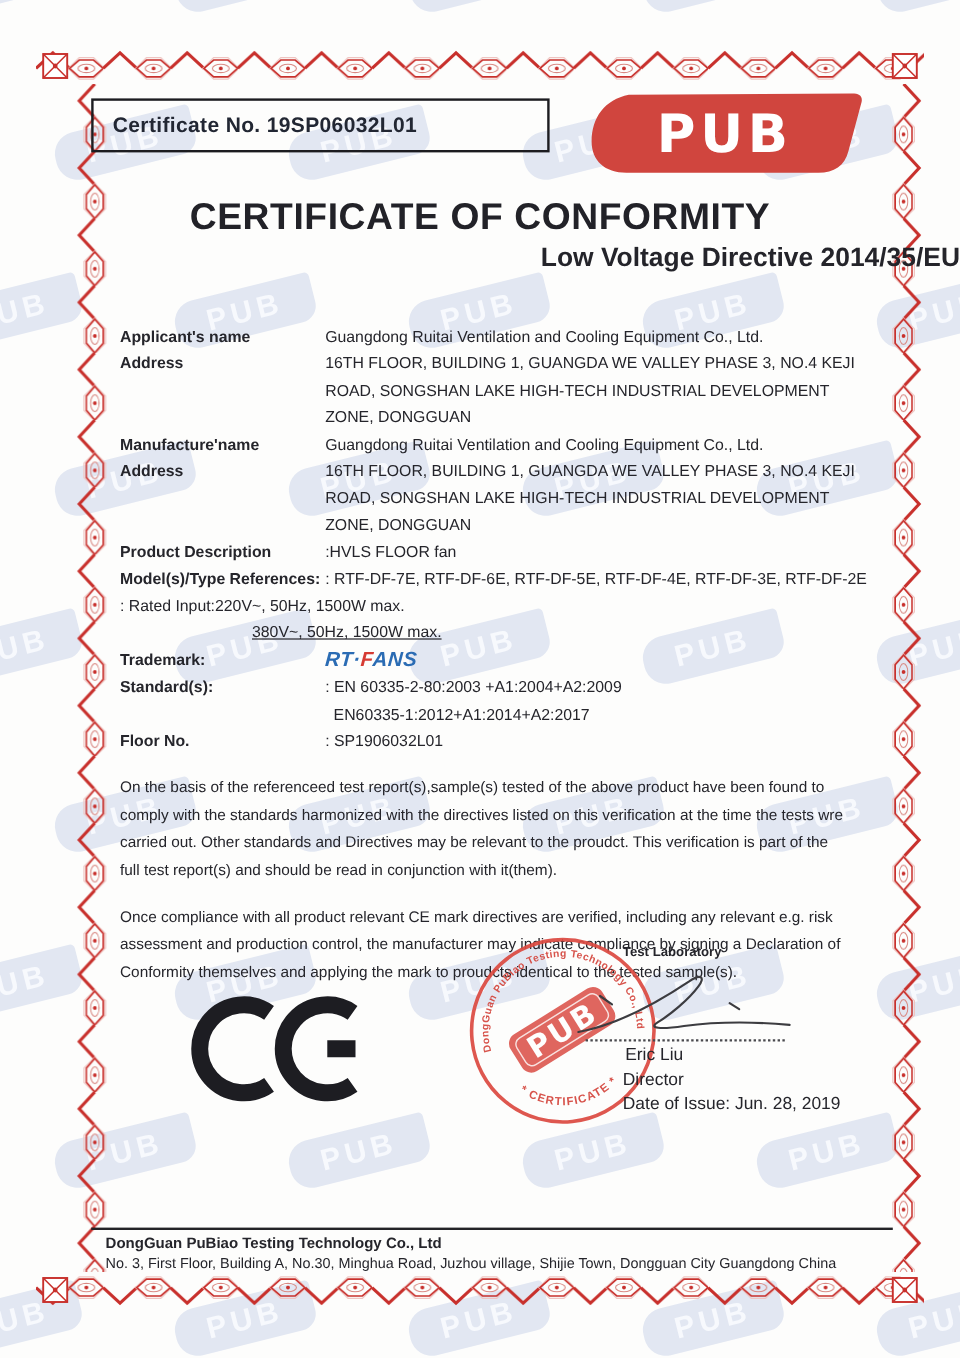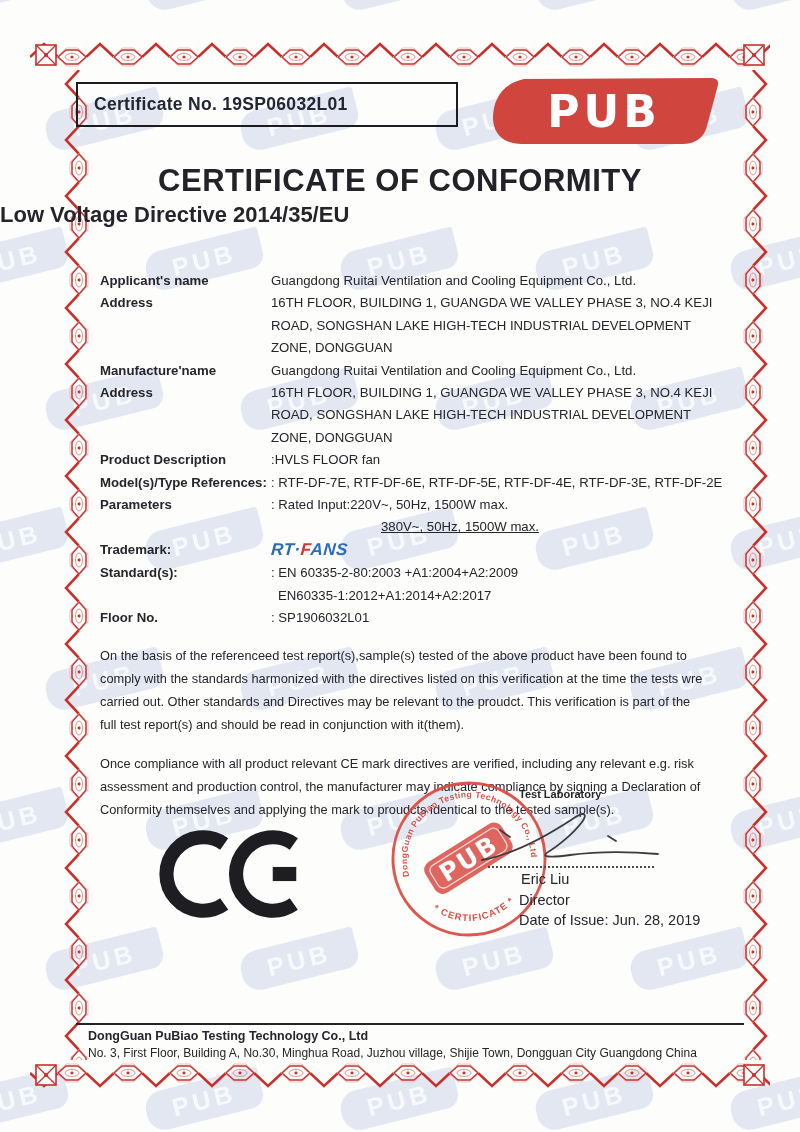--- a/index.html
+++ b/index.html
@@ -37,21 +37,21 @@
     padding-left:16px; box-sizing:border-box;
     font-weight:bold; font-size:17.5px; color:#222733; letter-spacing:0.3px;
   }
   .pub-logo { position:absolute; left:486px; top:74px; width:236px; height:74px; z-index:3; }
   .doc-title {
     position:absolute; left:0; top:163px; width:100%; z-index:2;
     text-align:center; font-weight:bold; font-size:31px; letter-spacing:0.5px; color:#222228;
   }
   .doc-subtitle {
     position:absolute; left:0; top:202px; width:100%; z-index:2;
-    text-align:left; font-weight:bold; font-size:22px; color:#24242a;
+    text-align:right; font-weight:bold; font-size:22px; color:#24242a;
   }
   .intro { position:absolute; left:84px; top:244px; z-index:2; font-size:13.5px; }
   
   .fields { position:absolute; left:84px; top:270px; width:650px; z-index:2; }
   .field-row { display:flex; align-items:flex-start;padding-left:16px; }
   .field-label { width:171px; flex:0 0 171px; font-weight:bold; font-size:13.2px; line-height:22.4px; }
   .field-value { flex:1; font-size:13.2px; line-height:22.4px; }
   .field-line  { min-height:22.4px; }
   .tm-logo { font-style:italic; font-weight:bold; font-size:17px; letter-spacing:0.5px; line-height:22.4px; transform:skewX(-4deg); display:inline-block; }
   .tm-blue { color:var(--tm-blue,#2b6cb4); }
@@ -294,21 +294,20 @@
           <div class="field-line">:HVLS FLOOR fan</div>
         </div>
       </div>
       <div class="field-row">
         <div class="field-label">Model(s)/Type References:</div>
         <div class="field-value">
           <div class="field-line">: RTF-DF-7E, RTF-DF-6E, RTF-DF-5E, RTF-DF-4E, RTF-DF-3E, RTF-DF-2E</div>
         </div>
       </div>
       <div class="field-row">
-        <div class="field-label">Parameters</div>
         <div class="field-value">
           <div class="field-line">: Rated Input:220V~, 50Hz, 1500W max.</div>
           <div class="field-line" style="padding-left: 110px; text-decoration: underline;">380V~, 50Hz, 1500W max.</div>
         </div>
       </div>
       <div class="field-row">
         <div class="field-label">Trademark:</div>
         <div class="field-value"><span class="tm-logo"><span class="tm-blue">RT·</span><span class="tm-red">F</span><span class="tm-blue">ANS</span></span></div>
       </div>
       <div class="field-row">

